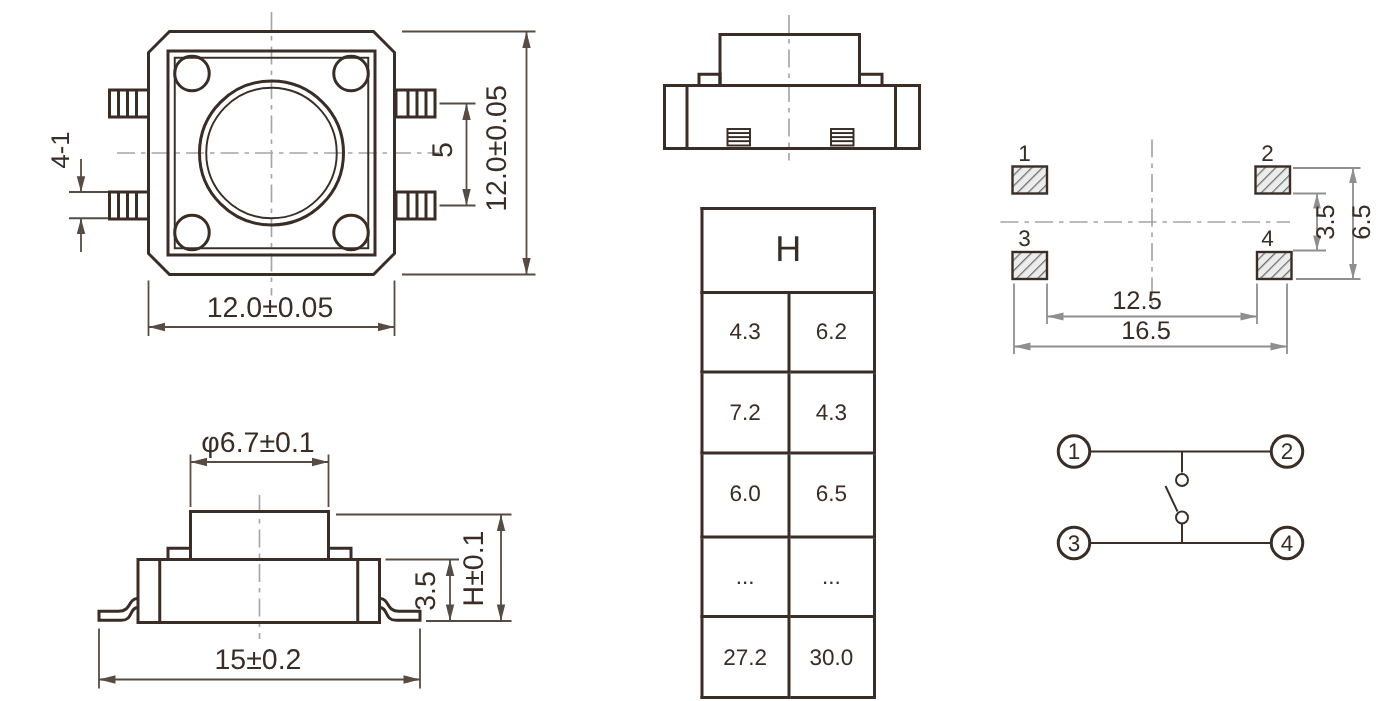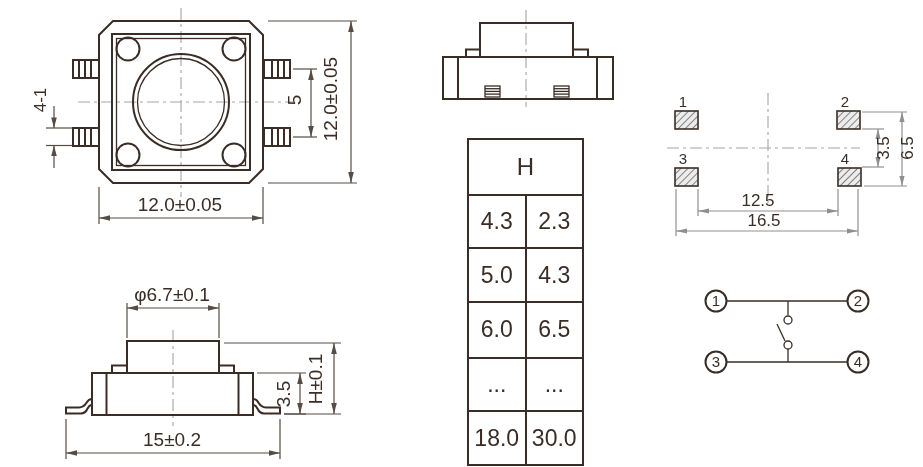--- a/index.html
+++ b/index.html
@@ -14,21 +14,21 @@
   .pdim{stroke:#8f8f8f;stroke-width:1.2;fill:none;}
   .pdim-a{fill:#8f8f8f;stroke:none;}
   .cl{stroke:#a5a5a5;stroke-width:1.1;fill:none;stroke-dasharray:12 4 3 4;}
   .dtxt{font-size:19px;}
   .stxt{font-size:17px;}
   .ptxt{font-size:15px;}
   
   #h-table{position:absolute;left:467px;top:138px;width:117px;height:328px;
            border-collapse:collapse;table-layout:fixed;color:#3a2d26;}
   #h-table td{border:2px solid #3a2d26;text-align:center;vertical-align:middle;
-              font-size:23px;padding:0;}
+              font-size:15px;padding:0;}
   #h-table td.hdr{font-size:24px;}
 </style>
 </head>
 <body>
 
 <div id="stage">
 
 <svg width="923" height="467" viewBox="0 0 923 467">
   <defs>
     <pattern id="hatch" width="5" height="5" patternUnits="userSpaceOnUse" patternTransform="rotate(45)">
@@ -262,34 +262,34 @@
   </g>
 </svg>
 
 <table id="h-table">
   <tbody>
     <tr style="height:48px">
       <td class="hdr" colspan="2">H</td>
     </tr>
     <tr style="height:46px">
       <td>4.3</td>
-      <td>2.3</td>
-    </tr>
-    <tr style="height:46px">
-      <td>5.0</td>
+      <td>6.2</td>
+    </tr>
+    <tr style="height:46px">
+      <td>7.2</td>
       <td>4.3</td>
     </tr>
     <tr style="height:48px">
       <td>6.0</td>
       <td>6.5</td>
     </tr>
     <tr style="height:46px">
       <td>...</td>
       <td>...</td>
     </tr>
     <tr style="height:46px">
-      <td>18.0</td>
+      <td>27.2</td>
       <td>30.0</td>
     </tr>
   </tbody>
 </table>
 
 </div>
 
 </body></html>

